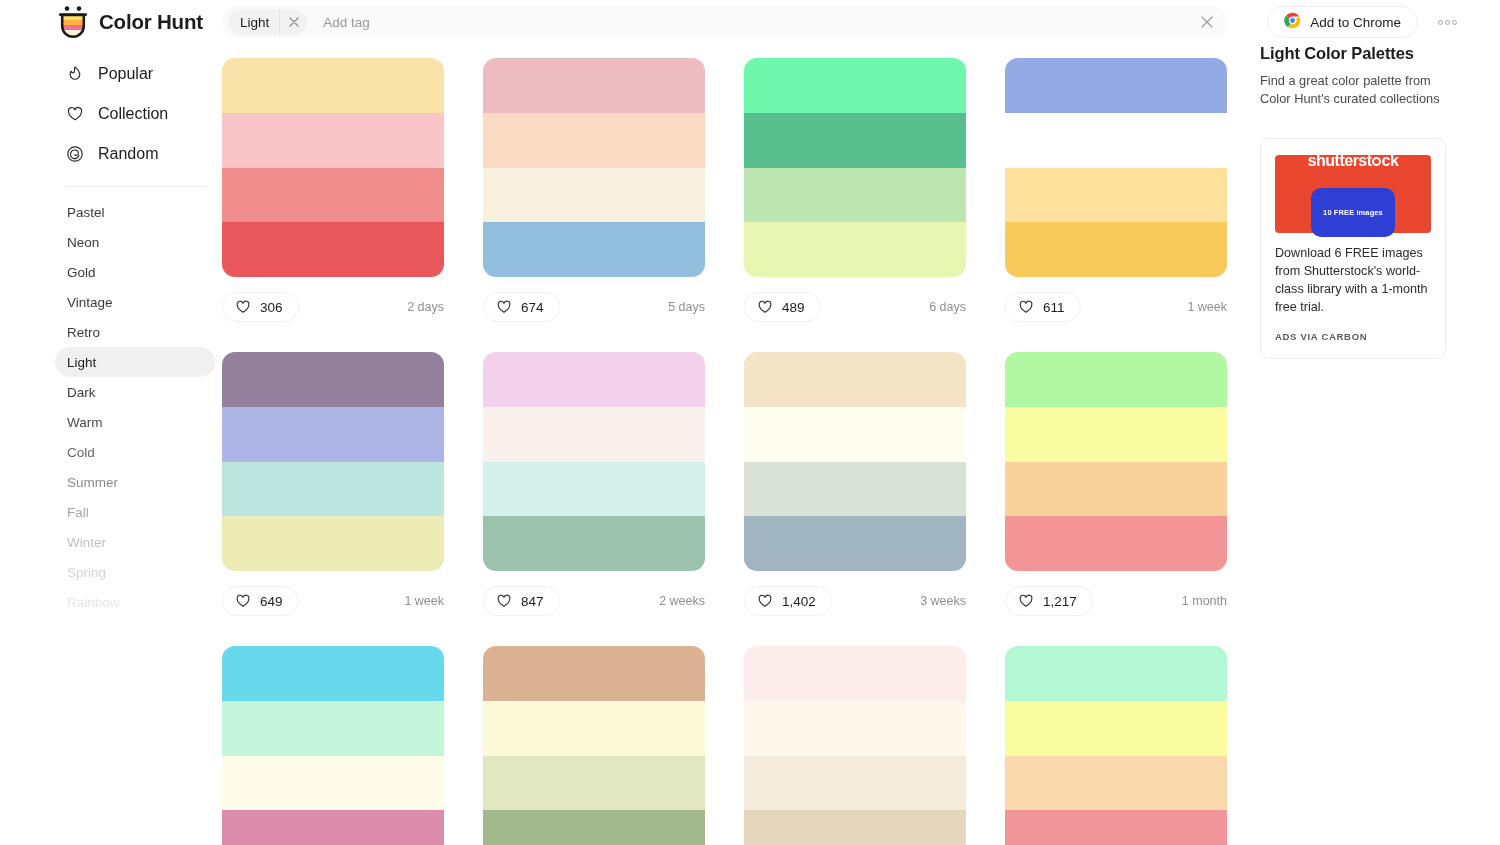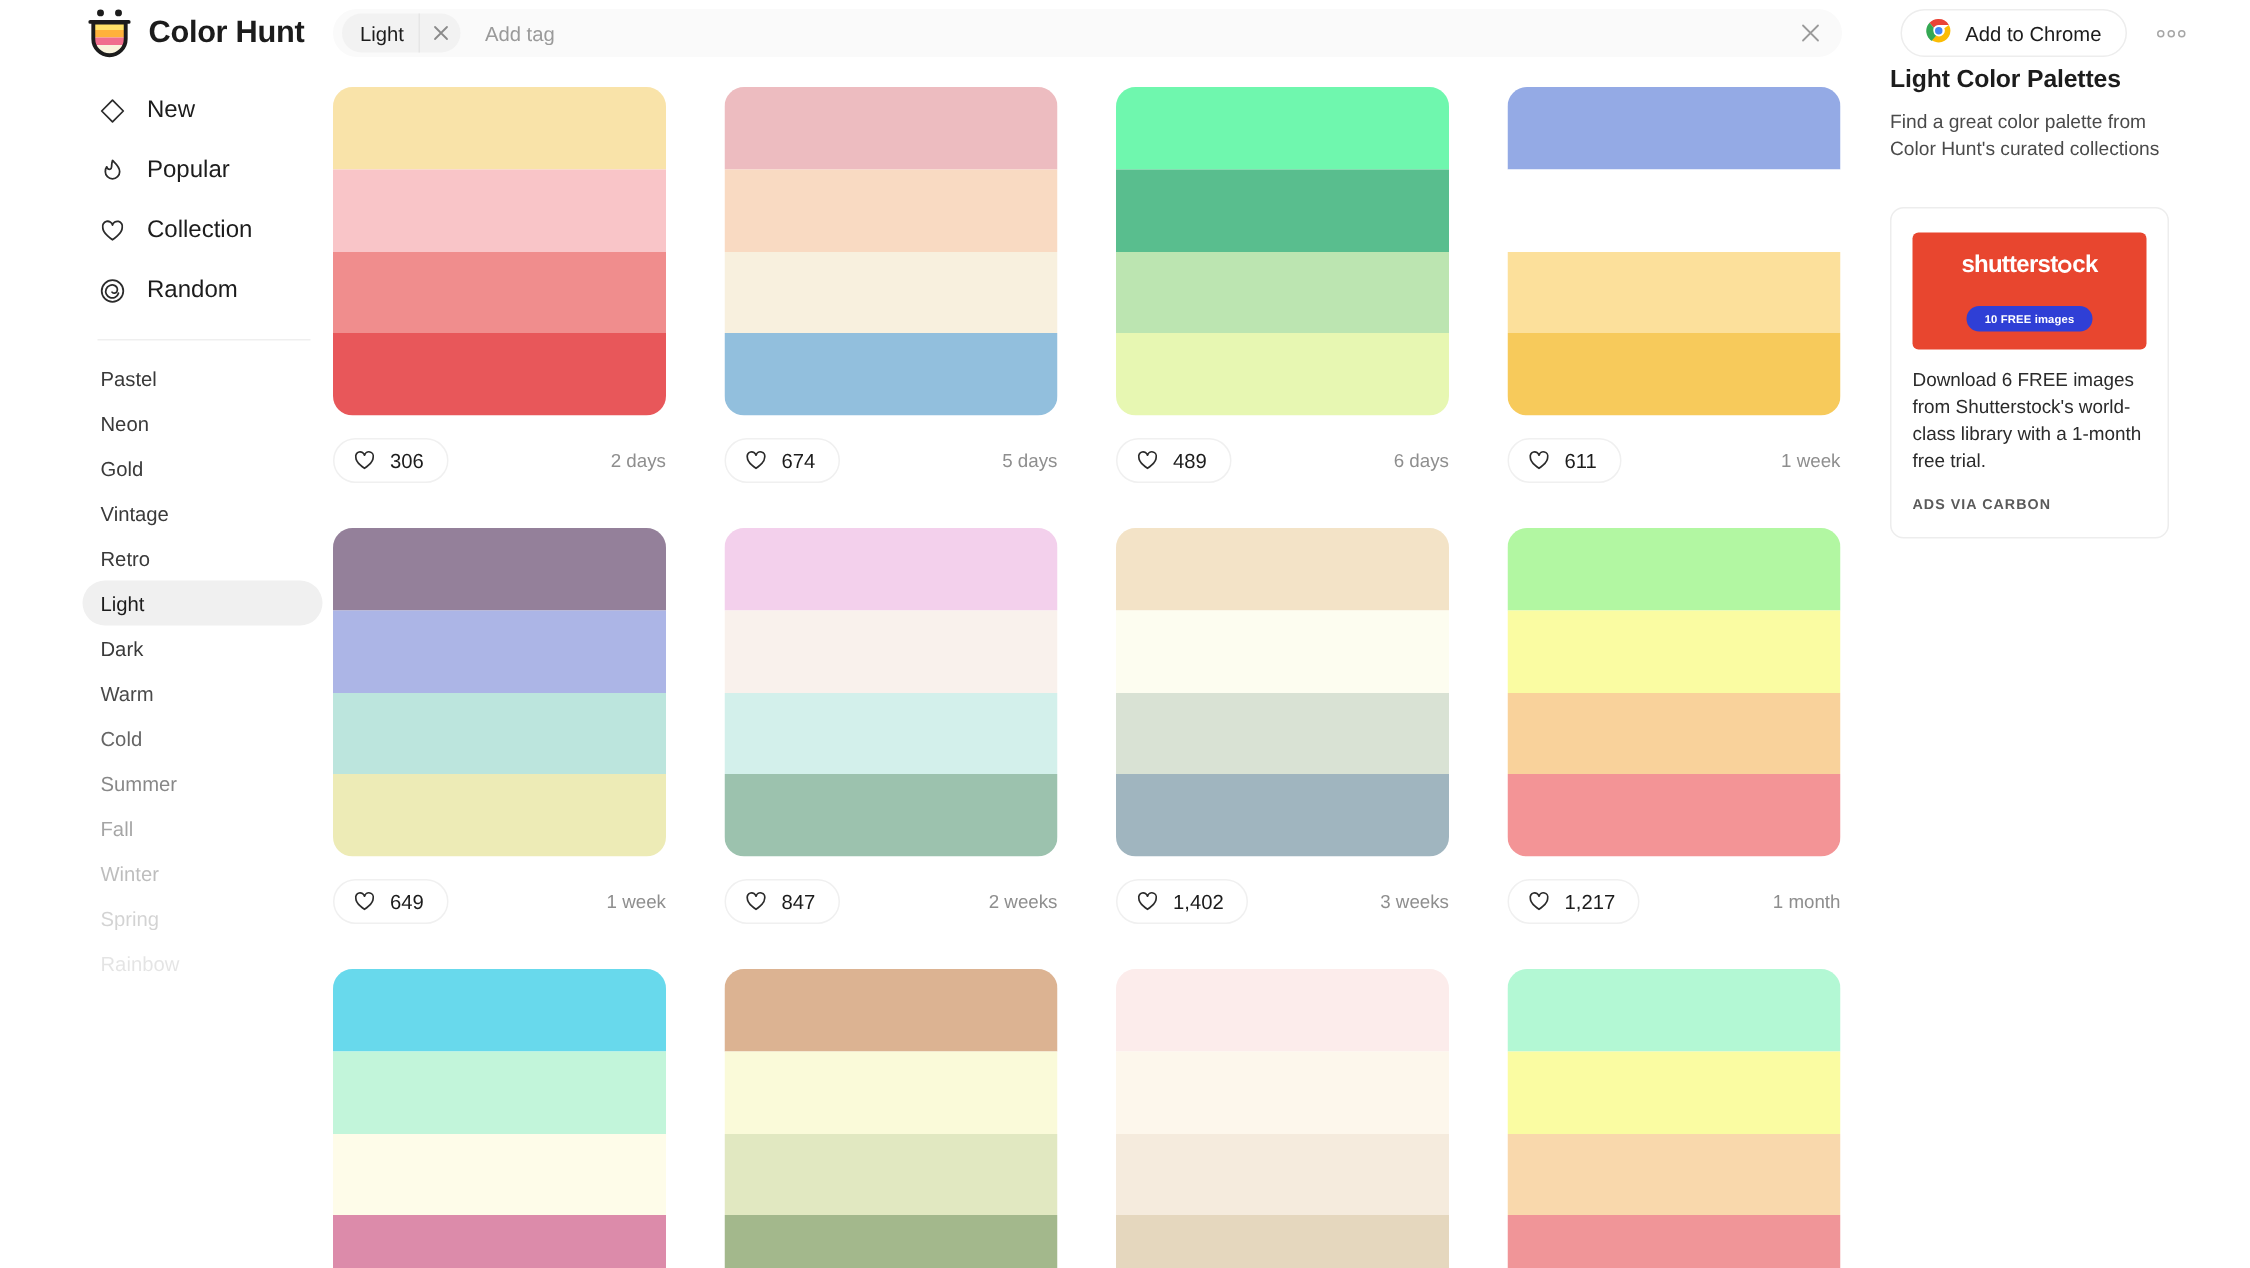--- a/index.html
+++ b/index.html
@@ -254,21 +254,21 @@
     border-radius: 50%;
     margin: 0 0.5px;
     position: relative;
     top: 1px;
   }
   .ss-pill {
     background: #2f3fd6;
     color: #fff;
     font-size: 7.5px;
     font-weight: bold;
-    padding: 4px 12px;
+    padding: 20px 12px;
     border-radius: 10px;
     letter-spacing: 0.1px;
   }
   .ad-desc {
     margin-top: 12px;
     font-size: 12.6px;
     line-height: 1.42;
     color: #2b2b2b;
   }
   .ad-via {
@@ -340,28 +340,20 @@
 
   <div class="more-btn">
     <span class="dot-o"></span>
     <span class="dot-o"></span>
     <span class="dot-o"></span>
   </div>
 </div>
 
 <div class="sidebar">
 
-  <div class="nav-item">
-    <span class="nav-icon">
-      <svg width="18" height="18" viewBox="0 0 20 20">
-          <path d="M10 2 L18 10 L10 18 L2 10 Z" fill="none" stroke="#2b2b2b" stroke-width="1.3" stroke-linejoin="round"></path>
-        </svg>
-    </span>
-    <span>New</span>
-  </div>
 
   <div class="nav-item">
     <span class="nav-icon">
       <svg width="18" height="18" viewBox="0 0 20 20">
           <path d="M10 2.2c2.6 2.6 5.3 4.6 5.3 8.3a5.3 5.3 0 1 1-10.6 0c0-2.2 1-3.6 1-3.6s.6 1.9 2.1 1.9c1.3 0 1.6-1.3 1.6-3 0-1.4.3-2.6.6-3.6z" fill="none" stroke="#2b2b2b" stroke-width="1.3" stroke-linejoin="round"></path>
         </svg>
     </span>
     <span>Popular</span>
   </div>
 

